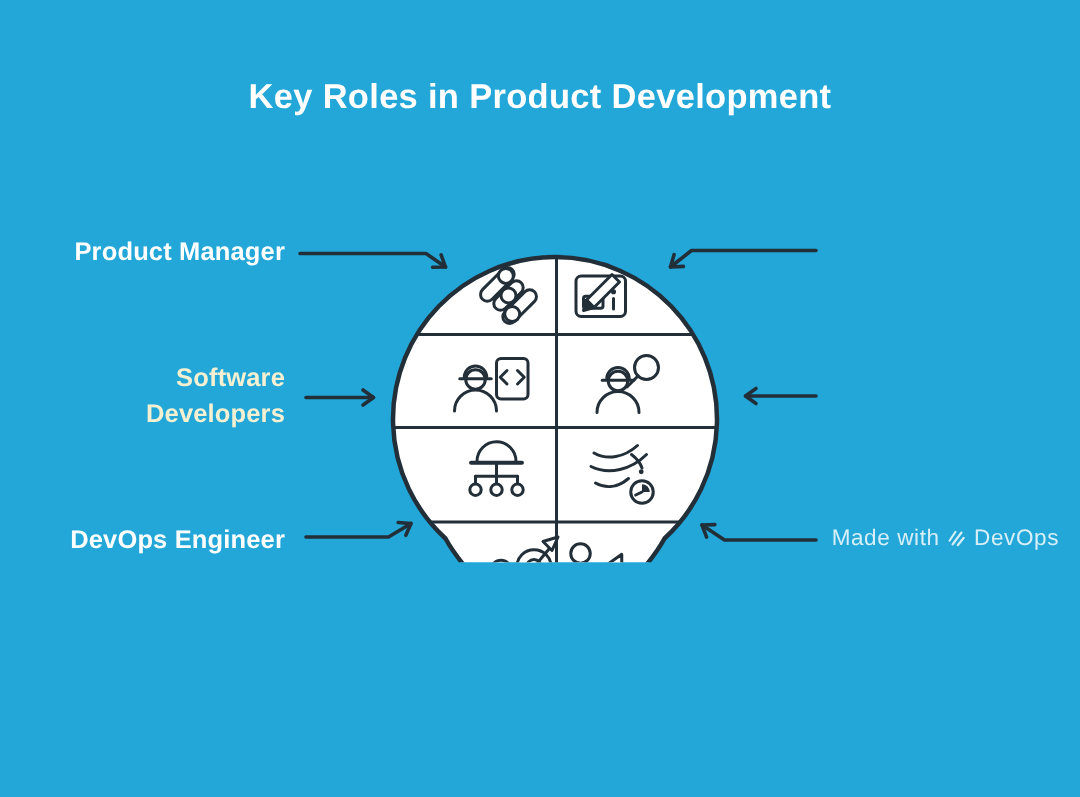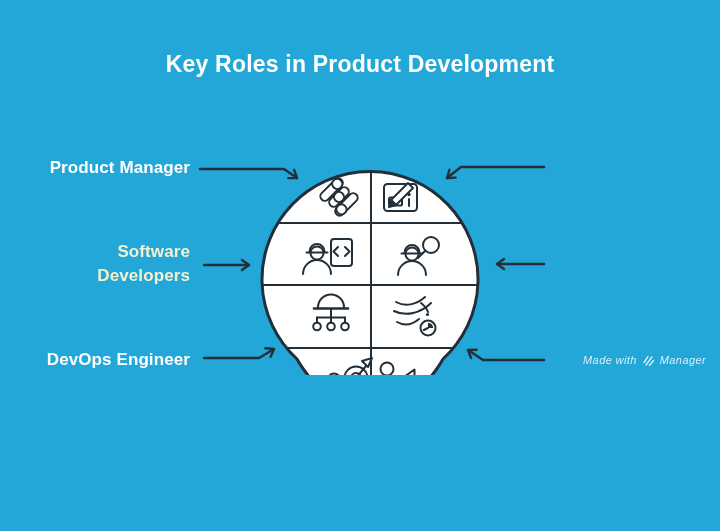--- a/index.html
+++ b/index.html
@@ -15,22 +15,22 @@
   .diagram{position:absolute;left:0;top:0;width:720px;height:531px;}
   .label{
     position:absolute;font-size:17px;font-weight:600;line-height:24px;
     white-space:pre-line;letter-spacing:.1px;
   }
   .side-left{right:530px;text-align:right;padding-left:40px;}
   .side-right{left:553px;text-align:left;}
   .tone-white{color:#ffffff;}
   .tone-cream{color:#f5f0d1;}
   .watermark{
-    position:absolute;right:14px;bottom:8px;display:flex;gap:5px;
-    color:rgba(255,255,255,.82);font-size:11px;letter-spacing:.4px;font-style:italic;
+    position:absolute;right:14px;bottom:8px;display:flex;align-items:center;gap:5px;
+    color:rgba(255,255,255,.82);font-size:15px;letter-spacing:.4px;
   }
   .watermark svg{display:block;}
 </style>
 </head>
 <body>
 
 <div class="canvas">
 
   <h1 class="title">Key Roles in Product Development</h1>
 
@@ -164,16 +164,16 @@
 
   <div class="watermark">
     <span>Made with</span>
     <svg width="13" height="13" viewBox="0 0 13 13">
       <g stroke="rgba(255,255,255,.82)" stroke-width="1.4" fill="none" stroke-linecap="round">
         <path d="M2,8.5 L6,2.5"></path>
         <path d="M4,11 L10,3"></path>
         <path d="M7.5,11.5 L11.5,6.5"></path>
       </g>
     </svg>
-    <span>Manager</span>
+    <span>DevOps</span>
   </div>
 
 </div>
 
 </body></html>

